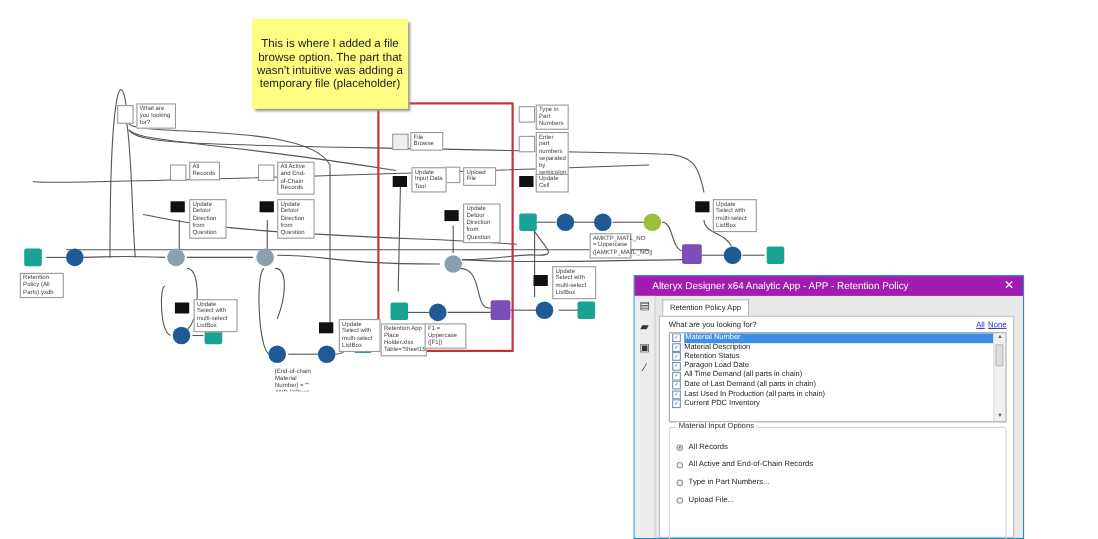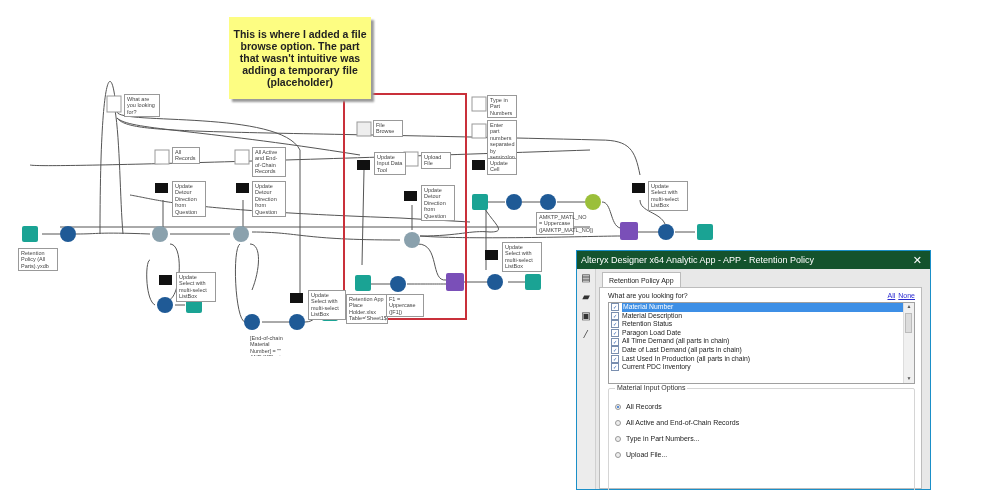--- a/index.html
+++ b/index.html
@@ -1,26 +1,26 @@
 <!DOCTYPE html>
 <html><head>
 <meta charset="utf-8">
 <style>
   html, body { margin:0; padding:0; }
   body { width:998px; height:490px; background:#ffffff; position:relative; overflow:hidden;
          font-family:"Liberation Sans", sans-serif; }
   #canvas { position:absolute; left:0; top:0; width:998px; height:490px; }
   .note { position:absolute; left:229px; top:17px; width:142px; height:82px; background:#fdfd82;
           box-shadow:3px 3px 2px #9a9a9a; font-size:10.5px; color:#222; text-align:center;
-          display:flex; align-items:center; justify-content:center; line-height:12px; padding:0 4px; box-sizing:border-box;font-weight:bold; }
+          display:flex; align-items:center; justify-content:center; line-height:12px; padding:0 4px; box-sizing:border-box; }
   .redbox { position:absolute; left:343px; top:93px; width:124px; height:227px; border:2px solid #c9303a; box-sizing:border-box; }
   .lbl { position:absolute; font-size:5.5px; line-height:6.4px; color:#444; border:1px solid #999; background:#fff; padding:1px 2px; box-sizing:border-box; }
   
   .dlg { position:absolute; left:576px; top:250px; width:355px; height:240px; background:#e8e8e8; border:1px solid #1a8fc8; box-sizing:border-box; }
-  .dlg-title { height:18px; background:#14532d; color:#fff; font-size:9px; line-height:18px; padding-left:4px; position:relative; }
+  .dlg-title { height:18px; background:#a21caf; color:#fff; font-size:9px; line-height:18px; padding-left:16px; position:relative; }
   .dlg-close { position:absolute; right:8px; top:0; font-size:11px; cursor:pointer; }
   .side { position:absolute; left:0; top:18px; width:18px; bottom:0; background:#ececec; border-right:1px solid #d0d0d0; }
   .side span { display:block; width:18px; height:16px; text-align:center; font-size:10px; color:#333; margin-top:3px; }
   .tabstrip { position:absolute; left:22px; top:20px; right:8px; height:16px; }
   .tab { position:absolute; left:3px; top:1px; padding:0 6px; height:16px; line-height:16px; font-size:7px; background:#fff; border:1px solid #bcbcbc; border-bottom:none; color:#222; }
   .panel { position:absolute; left:22px; top:36px; right:8px; bottom:0; background:#fff; border:1px solid #bcbcbc; }
   .q { position:absolute; left:8px; top:4px; font-size:7px; color:#222; }
   .links { position:absolute; right:6px; top:4px; font-size:7px; }
   .links span { color:#2a2ad0; text-decoration:underline; margin-left:3px; cursor:pointer; }
   .listbox { position:absolute; left:8px; top:14px; right:6px; height:80px; border:1px solid #a0a0a0; background:#fff; overflow:hidden; }

